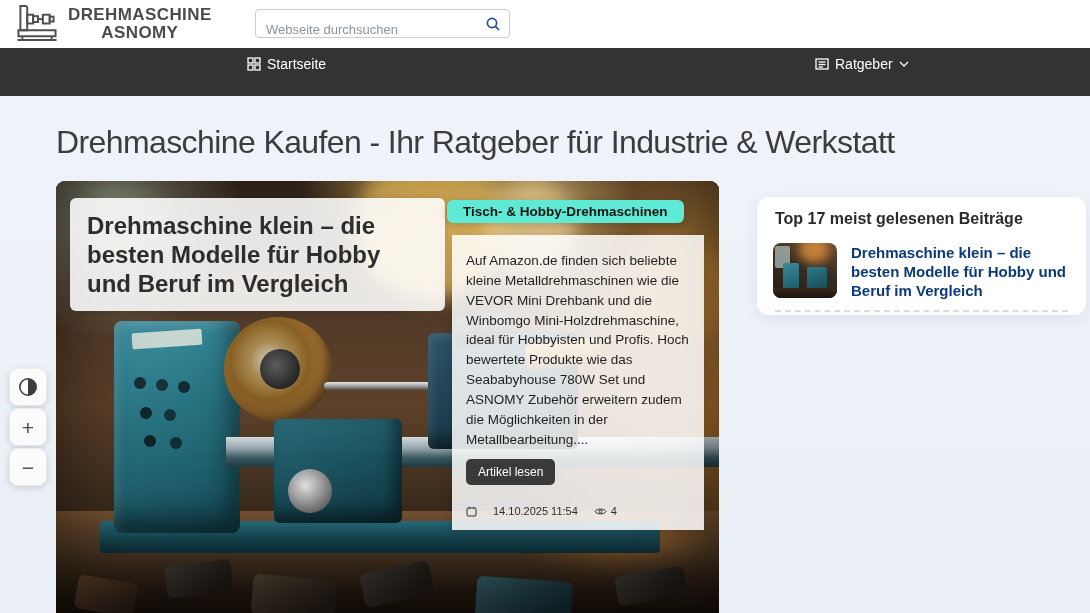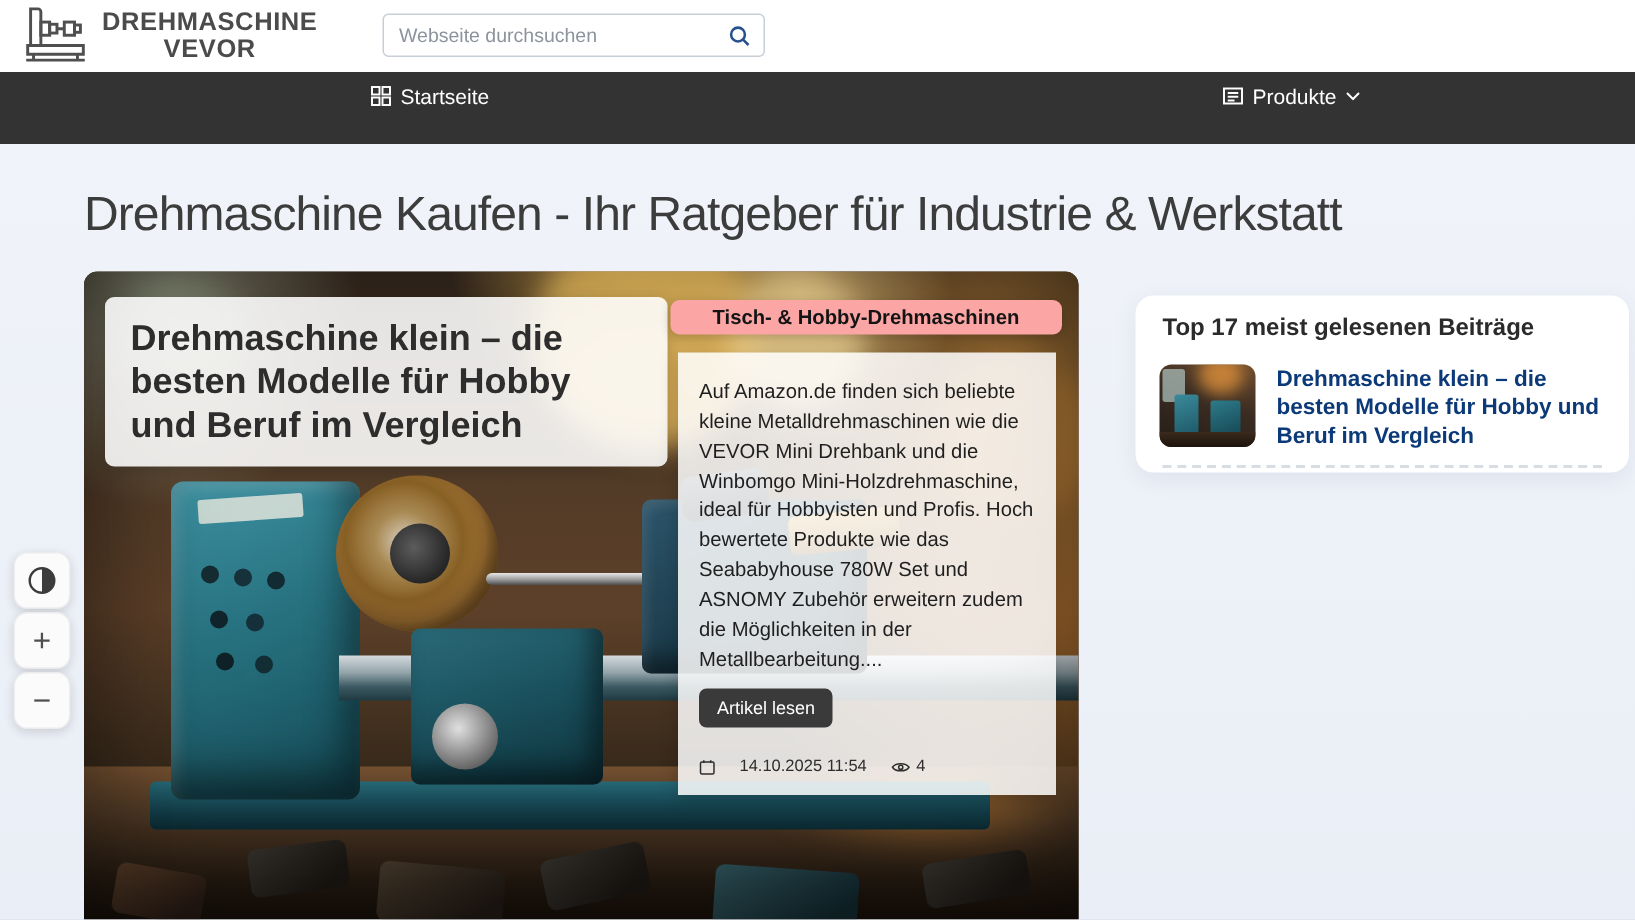--- a/index.html
+++ b/index.html
@@ -8,21 +8,21 @@
   .viewport { position:relative; width:1090px; height:613px; overflow:hidden;
     background:linear-gradient(180deg,#f1f4fa 0%, #eaeef6 100%); }
 
   
   .topbar { position:absolute; left:0; top:0; width:1090px; height:61px; background:#ffffff; }
   .logo { position:absolute; left:14px; top:3px; display:flex; align-items:center; gap:8px; cursor:pointer; }
   .logo-ic { width:46px; height:41px; }
   .logo-text { display:flex; flex-direction:column; align-items:center; color:#4b4b4b;
     font-weight:800; font-size:17px; line-height:1.02; letter-spacing:.4px; }
   .searchbox { position:absolute; left:255px; top:9px; width:255px; height:29px;
-    border:1px solid #c8ced6; border-radius:4px; background:#fff; display:flex; align-items:center; }
+    border:1px solid #c8ced6; border-radius:4px; background:#fff; display:flex; align-items:flex-end; }
   .searchbox input { flex:1; border:none; outline:none; background:transparent;
     font-family:"Liberation Sans",sans-serif; font-size:13px; color:#333; padding:0 4px 0 10px; }
   .searchbox input::placeholder { color:#8d939c; }
   .search-btn { border:none; background:transparent; width:32px; height:27px; cursor:pointer;
     display:flex; align-items:center; justify-content:center; }
 
   
   .mainnav { position:absolute; left:0; top:48px; width:1090px; height:48px; background:#333333; }
   .nav-item { position:absolute; top:0; height:32px; display:flex; align-items:center; gap:6px;
     color:#ffffff; font-size:14px; font-weight:500; text-decoration:none; cursor:pointer; }
@@ -98,22 +98,22 @@
   .p6 { left:20px;  top:398px; width:60px; height:34px; transform:rotate(10deg);
     background:linear-gradient(140deg,#6b4a30 0%, #32221a 80%); }
   .vignette { left:0; top:0; width:663px; height:432px;
     box-shadow:inset 0 -60px 90px rgba(0,0,0,.45), inset 0 30px 60px rgba(0,0,0,.18); }
 
   .hero-title-box { position:absolute; left:14px; top:17px; width:375px;
     background:rgba(255,255,255,.88); border-radius:6px; padding:13px 17px;
     box-shadow:0 2px 10px rgba(0,0,0,.18); }
   .hero-title-box h2 { font-size:24px; line-height:29px; font-weight:700; color:#2d2d2d; }
 
-  .badge { position:absolute; left:391px; top:19px; background:#fca5a5; border-radius:6px;
-    padding:4px 28px; font-size:13.5px; font-weight:700; color:#141414;
+  .badge { position:absolute; left:391px; top:19px; background:#5eead4; border-radius:6px;
+    padding:4px 16px; font-size:13.5px; font-weight:700; color:#141414;
     box-shadow:0 2px 8px rgba(0,0,0,.22); white-space:nowrap; }
 
   .excerpt-box { position:absolute; left:396px; top:54px; width:252px; height:295px;
     background:rgba(255,255,255,.85); padding:16px 14px; box-shadow:0 2px 12px rgba(0,0,0,.18); }
   .excerpt-box p { font-size:13.5px; line-height:1.47; color:#1f1f1f; }
   .read-btn { display:inline-block; margin-top:10px; background:#3a3a3a; color:#ffffff;
     border:none; border-radius:5px; font-family:"Liberation Sans",sans-serif;
     font-size:12px; padding:6px 12px; cursor:pointer;text-align:right; }
   .meta { position:absolute; left:14px; bottom:13px; display:flex; align-items:center; gap:6px;
     font-size:11px; color:#2e2e2e; }
@@ -163,21 +163,21 @@
         <line x1="24" y1="16.5" x2="29" y2="16.5"></line>
         <rect x="29" y="12" width="7" height="9"></rect>
         <rect x="36" y="14" width="4" height="5"></rect>
         <path d="M4 28 h38 v6 h-38 z"></path>
         <line x1="8" y1="34" x2="8" y2="38"></line>
         <line x1="38" y1="34" x2="38" y2="38"></line>
         <path d="M3 38 h40"></path>
       </svg>
       <div class="logo-text">
         <span>DREHMASCHINE</span>
-        <span>VEVOR</span>
+        <span>ASNOMY</span>
       </div>
     </div>
     <div class="searchbox">
       <input type="text" placeholder="Webseite durchsuchen" style="">
       <button class="search-btn">
         <svg width="16" height="16" viewBox="0 0 16 16" fill="none" stroke="#27508f" stroke-width="1.7">
           <circle cx="7" cy="7" r="4.6"></circle>
           <line x1="10.4" y1="10.4" x2="14" y2="14"></line>
         </svg>
       </button>
@@ -194,21 +194,21 @@
       </svg>
       <span>Startseite</span>
     </a>
     <a class="nav-item ratgeber">
       <svg width="14" height="12" viewBox="0 0 14 12" fill="none" stroke="#ffffff" stroke-width="1.3">
         <rect x="1" y="1" width="12" height="10"></rect>
         <line x1="3.5" y1="4" x2="10.5" y2="4"></line>
         <line x1="3.5" y1="6.5" x2="10.5" y2="6.5"></line>
         <line x1="3.5" y1="9" x2="8" y2="9"></line>
       </svg>
-      <span>Produkte</span>
+      <span>Ratgeber</span>
       <svg width="10" height="6" viewBox="0 0 10 6" fill="none" stroke="#ffffff" stroke-width="1.3">
         <polyline points="1,1 5,5 9,1"></polyline>
       </svg>
     </a>
   </nav>
 
   <h1 class="page-title">Drehmaschine Kaufen - Ihr Ratgeber für Industrie &amp; Werkstatt</h1>
 
   <section class="hero">
     <div>

